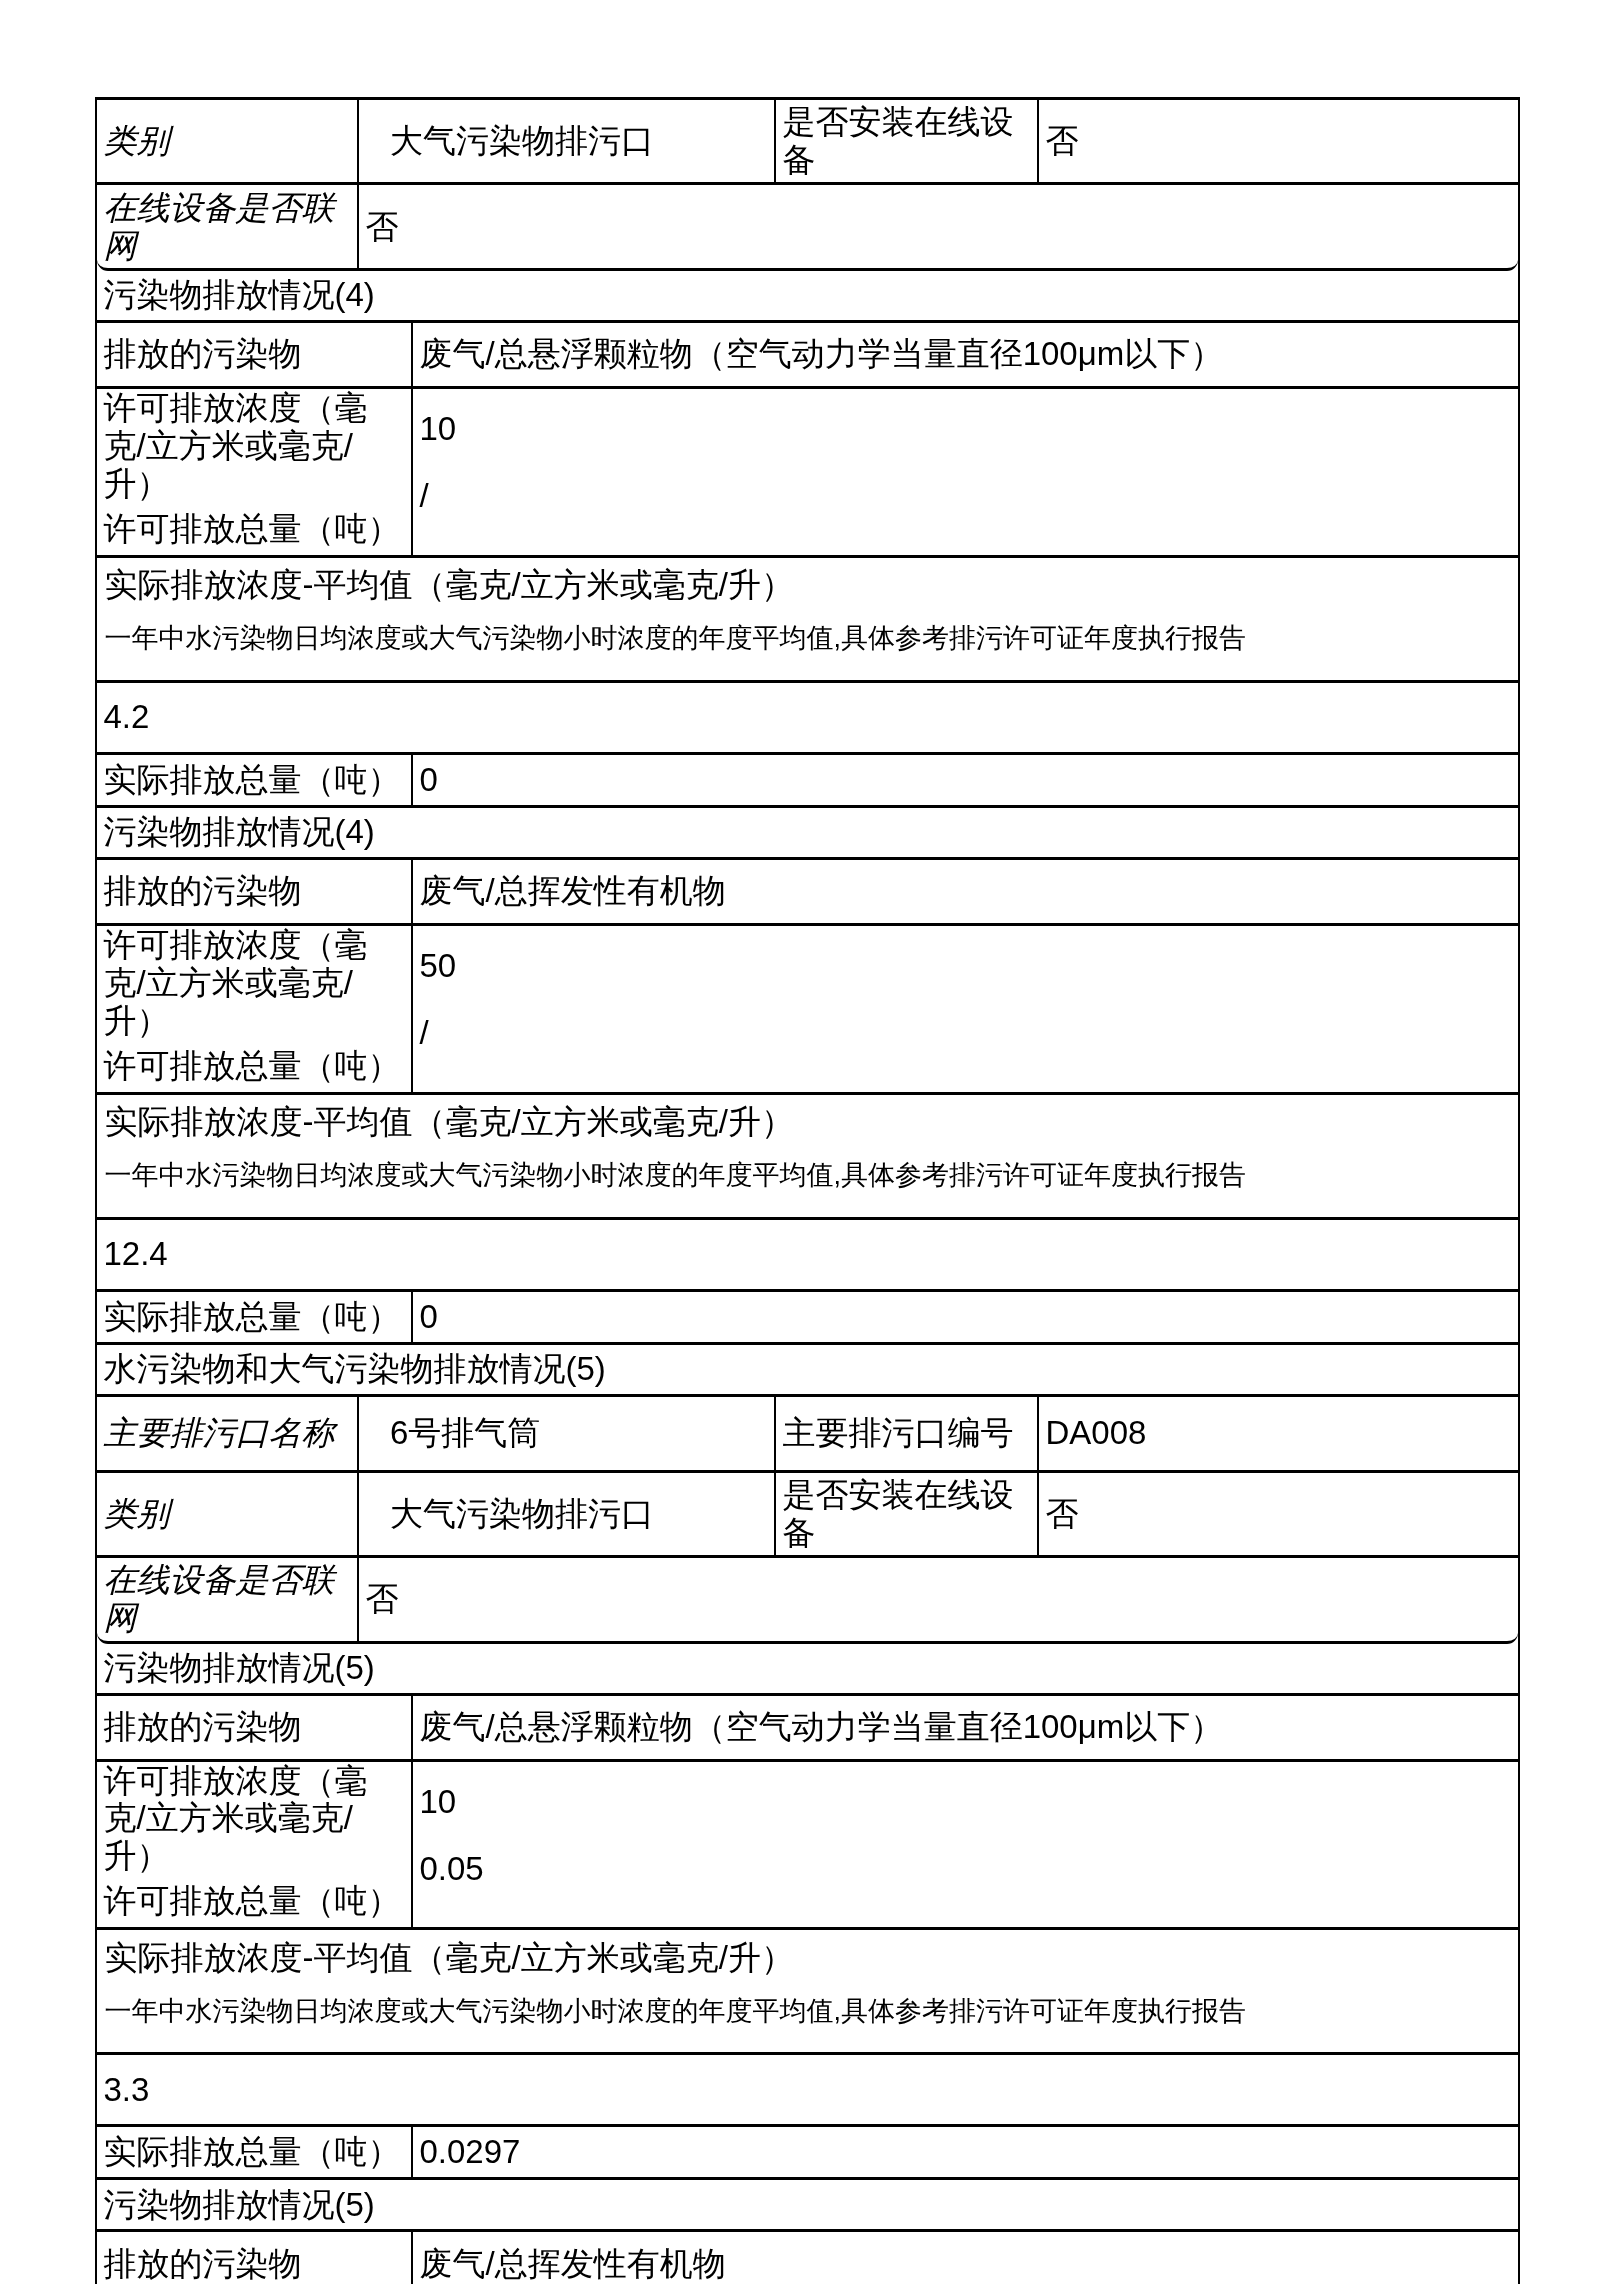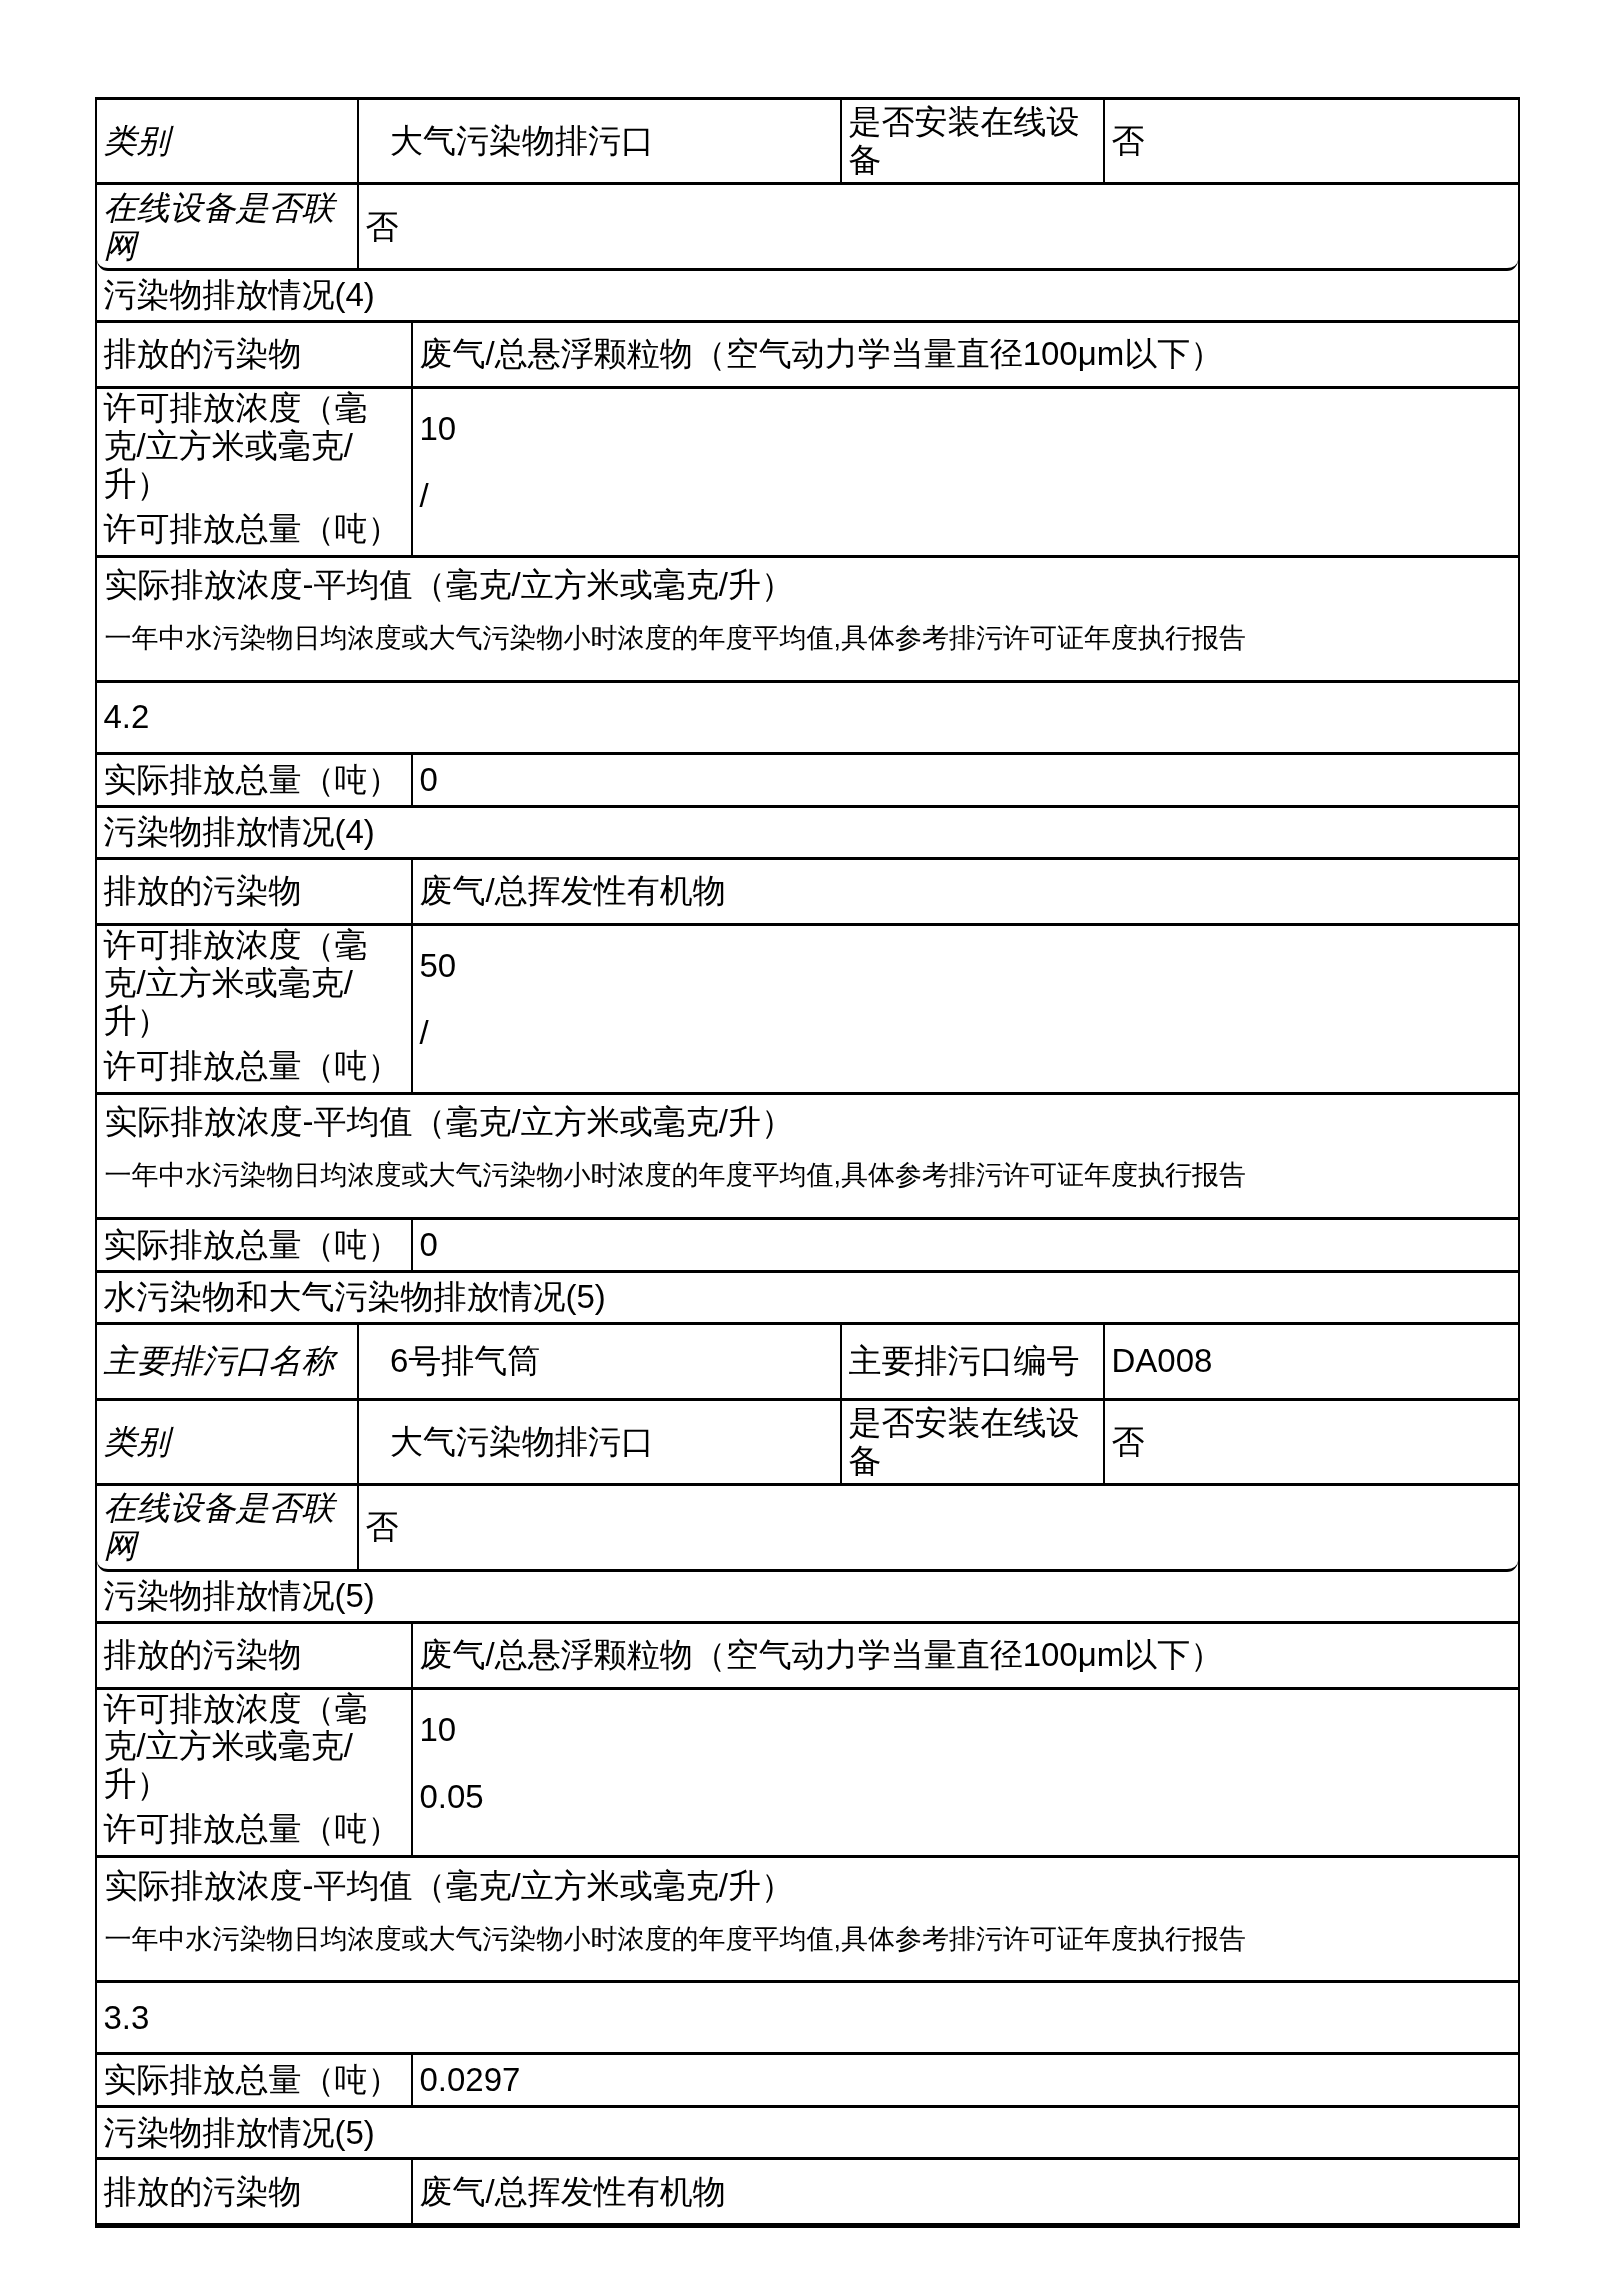--- a/index.html
+++ b/index.html
@@ -23,21 +23,21 @@
   .cell{
     box-sizing:border-box;
     display:flex;align-items:center;
     padding:3.3px 6.5px;
     font-size:33px;line-height:1.15;
     word-break:break-all;
     min-width:0;
   }
   .br{border-right:2.2px solid #000;}
   .w-a{width:262px;flex:none;font-style:italic;}
-  .w-v1{width:483px;flex:none;padding-left:31px;}
+  .w-v1{width:417px;flex:none;padding-left:31px;}
   .w-c{width:263px;flex:none;}
   .w-b{width:316px;flex:none;}
   .grow{flex:1 1 auto;}
   .h-four{min-height:76px;}
   .h-twoa{min-height:82px;border-radius:11px;}
   .h-section{min-height:52px;}
   .h-tall{min-height:66px;}
   .h-short{min-height:53px;}
   .h-value{min-height:72px;}
   
@@ -115,20 +115,23 @@
         </div>
         <div class="pcol grow">
           <div class="pcell pc-tall">50</div>
           <div class="pcell pc-short">/</div>
         </div>
       </div>
       <div class="row actual">
         <div class="actual-title">实际排放浓度-平均值（毫克/立方米或毫克/升）</div>
         <div class="actual-note">一年中水污染物日均浓度或大气污染物小时浓度的年度平均值,具体参考排污许可证年度执行报告</div>
       </div>
+      <div class="row h-value">
+        <div class="cell grow">12.4</div>
+      </div>
       <div class="row h-short">
         <div class="cell w-b br">实际排放总量（吨）</div>
         <div class="cell grow">0</div>
       </div>
       <div class="row h-section">
         <div class="cell grow">水污染物和大气污染物排放情况(5)</div>
       </div>
       <div class="row h-four">
         <div class="cell w-a br">主要排污口名称</div>
         <div class="cell w-v1 br">6号排气筒</div>

